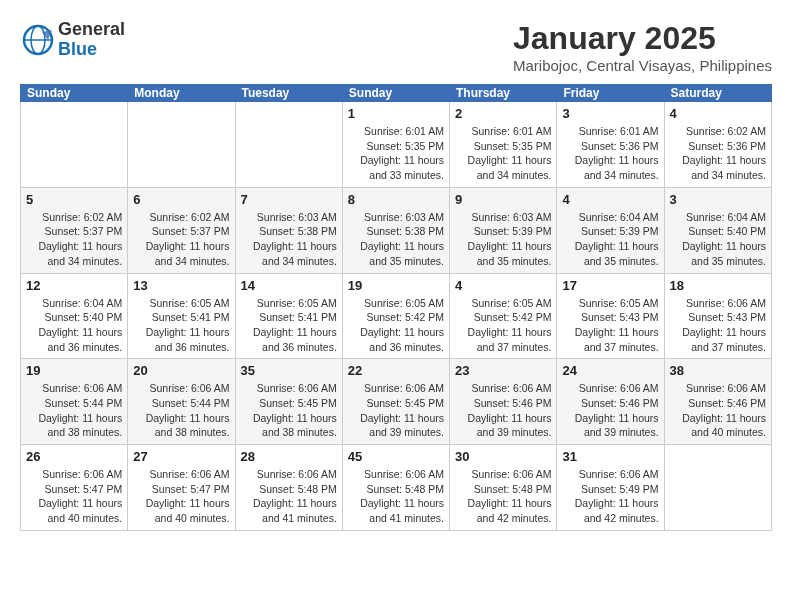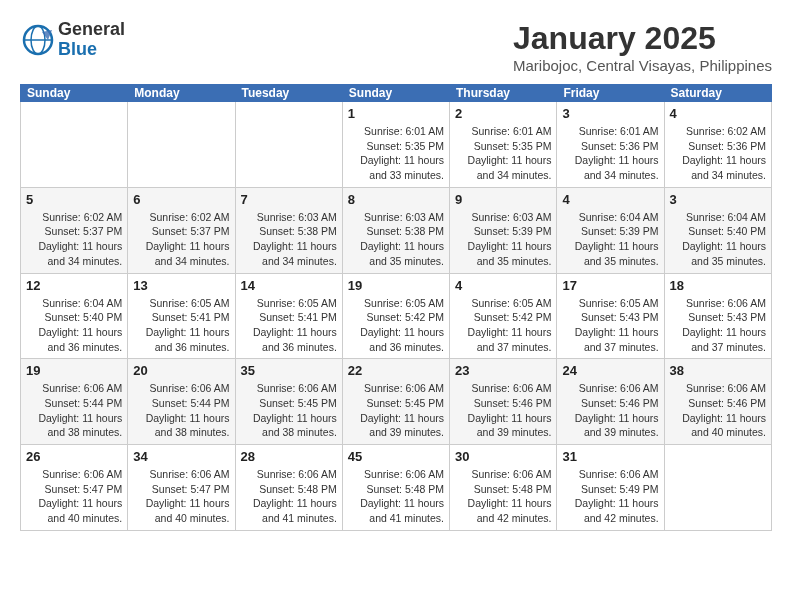--- a/index.html
+++ b/index.html
@@ -303,21 +303,21 @@
       </tr>
       <tr>
         <td>
           <div class="day-number">26</div>
           <div class="day-info" style="white-space: pre-line;">Sunrise: 6:06 AM
 Sunset: 5:47 PM
 Daylight: 11 hours
 and 40 minutes.</div>
         </td>
         <td>
-          <div class="day-number">34</div>
+          <div class="day-number">27</div>
           <div class="day-info" style="white-space: pre-line;">Sunrise: 6:06 AM
 Sunset: 5:47 PM
 Daylight: 11 hours
 and 40 minutes.</div>
         </td>
         <td>
           <div class="day-number">28</div>
           <div class="day-info" style="white-space: pre-line;">Sunrise: 6:06 AM
 Sunset: 5:48 PM
 Daylight: 11 hours

